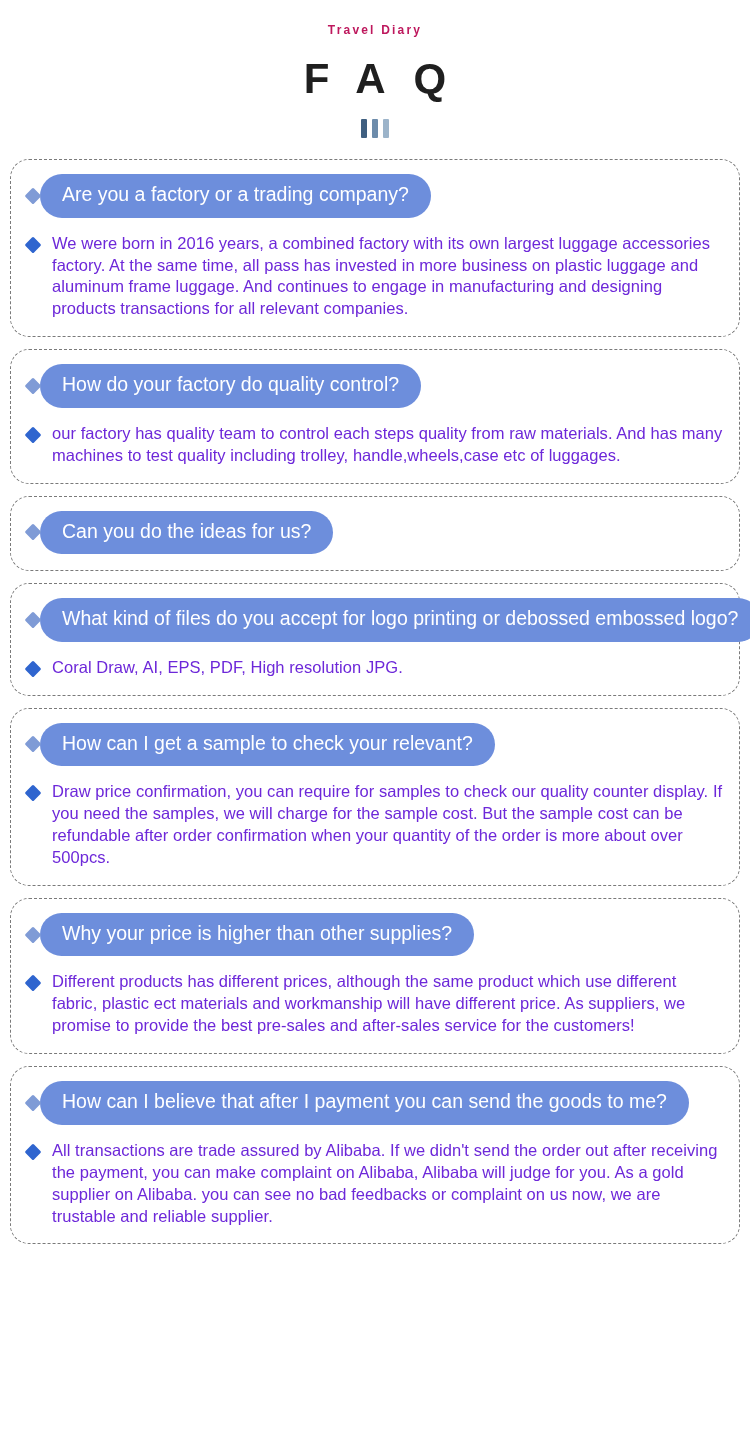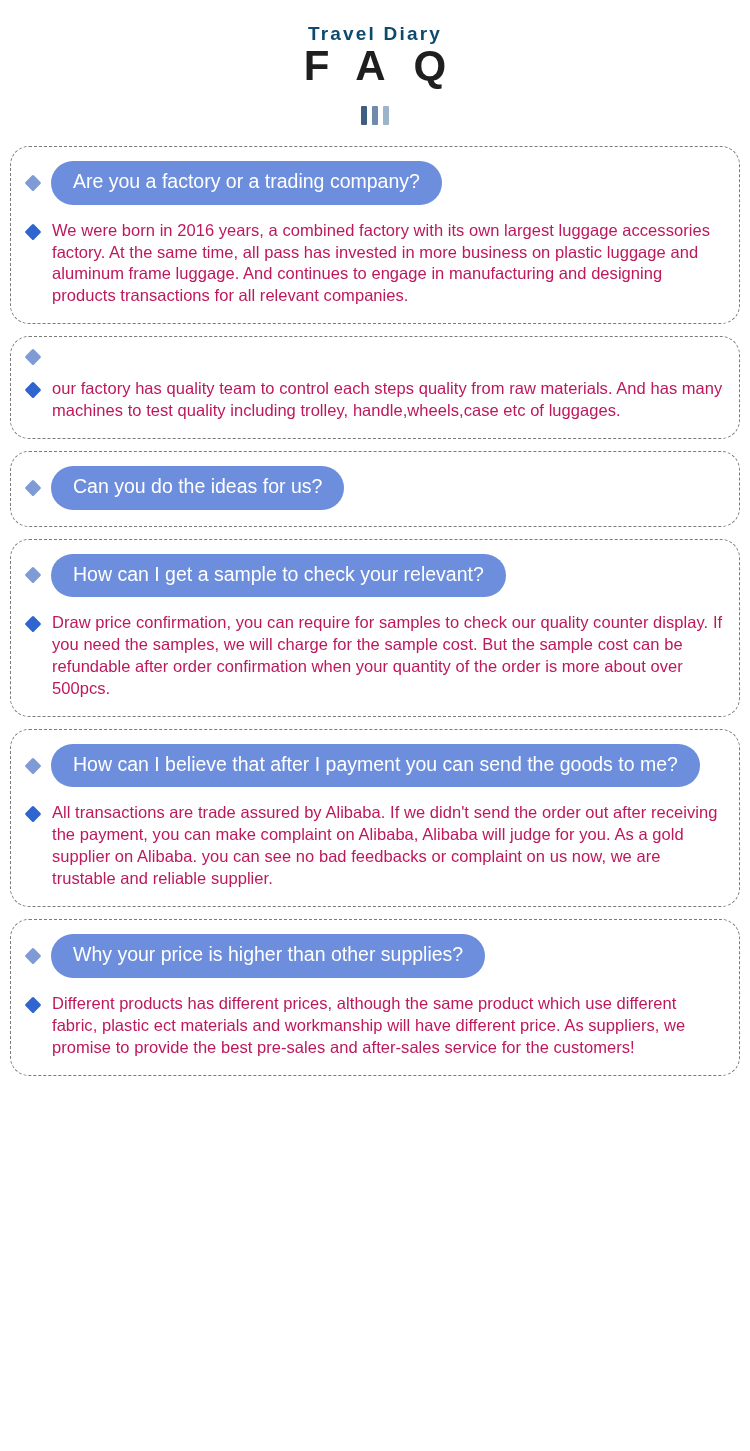--- a/index.html
+++ b/index.html
@@ -18,29 +18,29 @@
     -webkit-font-smoothing: antialiased;
   }
 
   
   .page-header {
     text-align: center;
     padding-top: 24px;
   }
 
   .eyebrow {
-    font-size: 19px;
+    font-size: 12px;
     font-weight: 700;
     letter-spacing: 2.2px;
-    color: #0c4a6e;
+    color: #be185d;
     line-height: 1;
   }
 
   .faq-title {
-    margin-top: 1px;
+    margin-top: 21px;
     font-size: 42px;
     font-weight: 700;
     letter-spacing: 28px;
     text-indent: 28px;
     color: #1f1f1f;
     line-height: 1.05;
   }
 
   .bars {
     margin-top: 18px;
@@ -71,21 +71,21 @@
   .faq-card {
     border: 1.6px dashed #7a7a7a;
     border-radius: 19px;
     background: #ffffff;
     padding: 14px 16px 16px 16px;
   }
 
   .q-row {
     display: flex;
     align-items: center;
-    gap: 12px;
+    gap: 1px;
   }
 
   .diamond {
     flex: 0 0 auto;
     width: 12px;
     height: 12px;
     transform: rotate(45deg);
     border-radius: 1.5px;
   }
   .diamond-q { background: #7f9bd6; }
@@ -110,21 +110,21 @@
     margin-top: 15px;
   }
 
   .a-row .diamond {
     margin-top: 6px;
   }
 
   .a-text {
     font-size: 16.5px;
     line-height: 1.33;
-    color: #be185d;
+    color: #6d28d9;
     letter-spacing: 0.05px;
   }
 </style>
 </head>
 <body>
 
 <div class="page-header">
   <div class="eyebrow">Travel Diary</div>
   <h1 class="faq-title">FAQ</h1>
   <div class="bars">
@@ -143,62 +143,73 @@
     </div>
     <div class="a-row">
       <span class="diamond diamond-a"></span>
       <span class="a-text">We were born in 2016 years, a combined factory with its own largest luggage accessories factory. At the same time, all pass has invested in more business on plastic luggage and aluminum frame luggage. And continues to engage in manufacturing and designing products transactions for all relevant companies.</span>
     </div>
   </div>
 
   <div class="faq-card">
     <div class="q-row">
       <span class="diamond diamond-q"></span>
+      <span class="q-pill">How do your factory do quality control?</span>
     </div>
     <div class="a-row">
       <span class="diamond diamond-a"></span>
       <span class="a-text">our factory has quality team to control each steps quality from raw materials. And has many machines to test quality including trolley, handle,wheels,case etc of luggages.</span>
     </div>
   </div>
 
   <div class="faq-card">
     <div class="q-row">
       <span class="diamond diamond-q"></span>
       <span class="q-pill">Can you do the ideas for us?</span>
     </div>
   </div>
 
+  <div class="faq-card">
+    <div class="q-row">
+      <span class="diamond diamond-q"></span>
+      <span class="q-pill">What kind of files do you accept for logo printing or debossed embossed logo?</span>
+    </div>
+    <div class="a-row">
+      <span class="diamond diamond-a"></span>
+      <span class="a-text">Coral Draw, AI, EPS, PDF, High resolution JPG.</span>
+    </div>
+  </div>
 
   <div class="faq-card">
     <div class="q-row">
       <span class="diamond diamond-q"></span>
       <span class="q-pill">How can I get a sample to check your relevant?</span>
     </div>
     <div class="a-row">
       <span class="diamond diamond-a"></span>
       <span class="a-text">Draw price confirmation, you can require for samples to check our quality counter display. If you need the samples, we will charge for the sample cost. But the sample cost can be refundable after order confirmation when your quantity of the order is more about over 500pcs.</span>
     </div>
   </div>
 
   <div class="faq-card">
     <div class="q-row">
       <span class="diamond diamond-q"></span>
+      <span class="q-pill">Why your price is higher than other supplies?</span>
+    </div>
+    <div class="a-row">
+      <span class="diamond diamond-a"></span>
+      <span class="a-text">Different products has different prices, although the same product which use different fabric, plastic ect materials and workmanship will have different price. As suppliers, we promise to provide the best pre-sales and after-sales service for the customers!</span>
+    </div>
+  </div>
+
+  <div class="faq-card">
+    <div class="q-row">
+      <span class="diamond diamond-q"></span>
       <span class="q-pill">How can I believe that after I payment you can send the goods to me?</span>
     </div>
     <div class="a-row">
       <span class="diamond diamond-a"></span>
       <span class="a-text">All transactions are trade assured by Alibaba. If we didn't send the order out after receiving the payment, you can make complaint on Alibaba, Alibaba will judge for you. As a gold supplier on Alibaba. you can see no bad feedbacks or complaint on us now, we are trustable and reliable supplier.</span>
     </div>
   </div>
 
-  <div class="faq-card">
-    <div class="q-row">
-      <span class="diamond diamond-q"></span>
-      <span class="q-pill">Why your price is higher than other supplies?</span>
-    </div>
-    <div class="a-row">
-      <span class="diamond diamond-a"></span>
-      <span class="a-text">Different products has different prices, although the same product which use different fabric, plastic ect materials and workmanship will have different price. As suppliers, we promise to provide the best pre-sales and after-sales service for the customers!</span>
-    </div>
-  </div>
-
 
 </div>
 
 </body></html>

